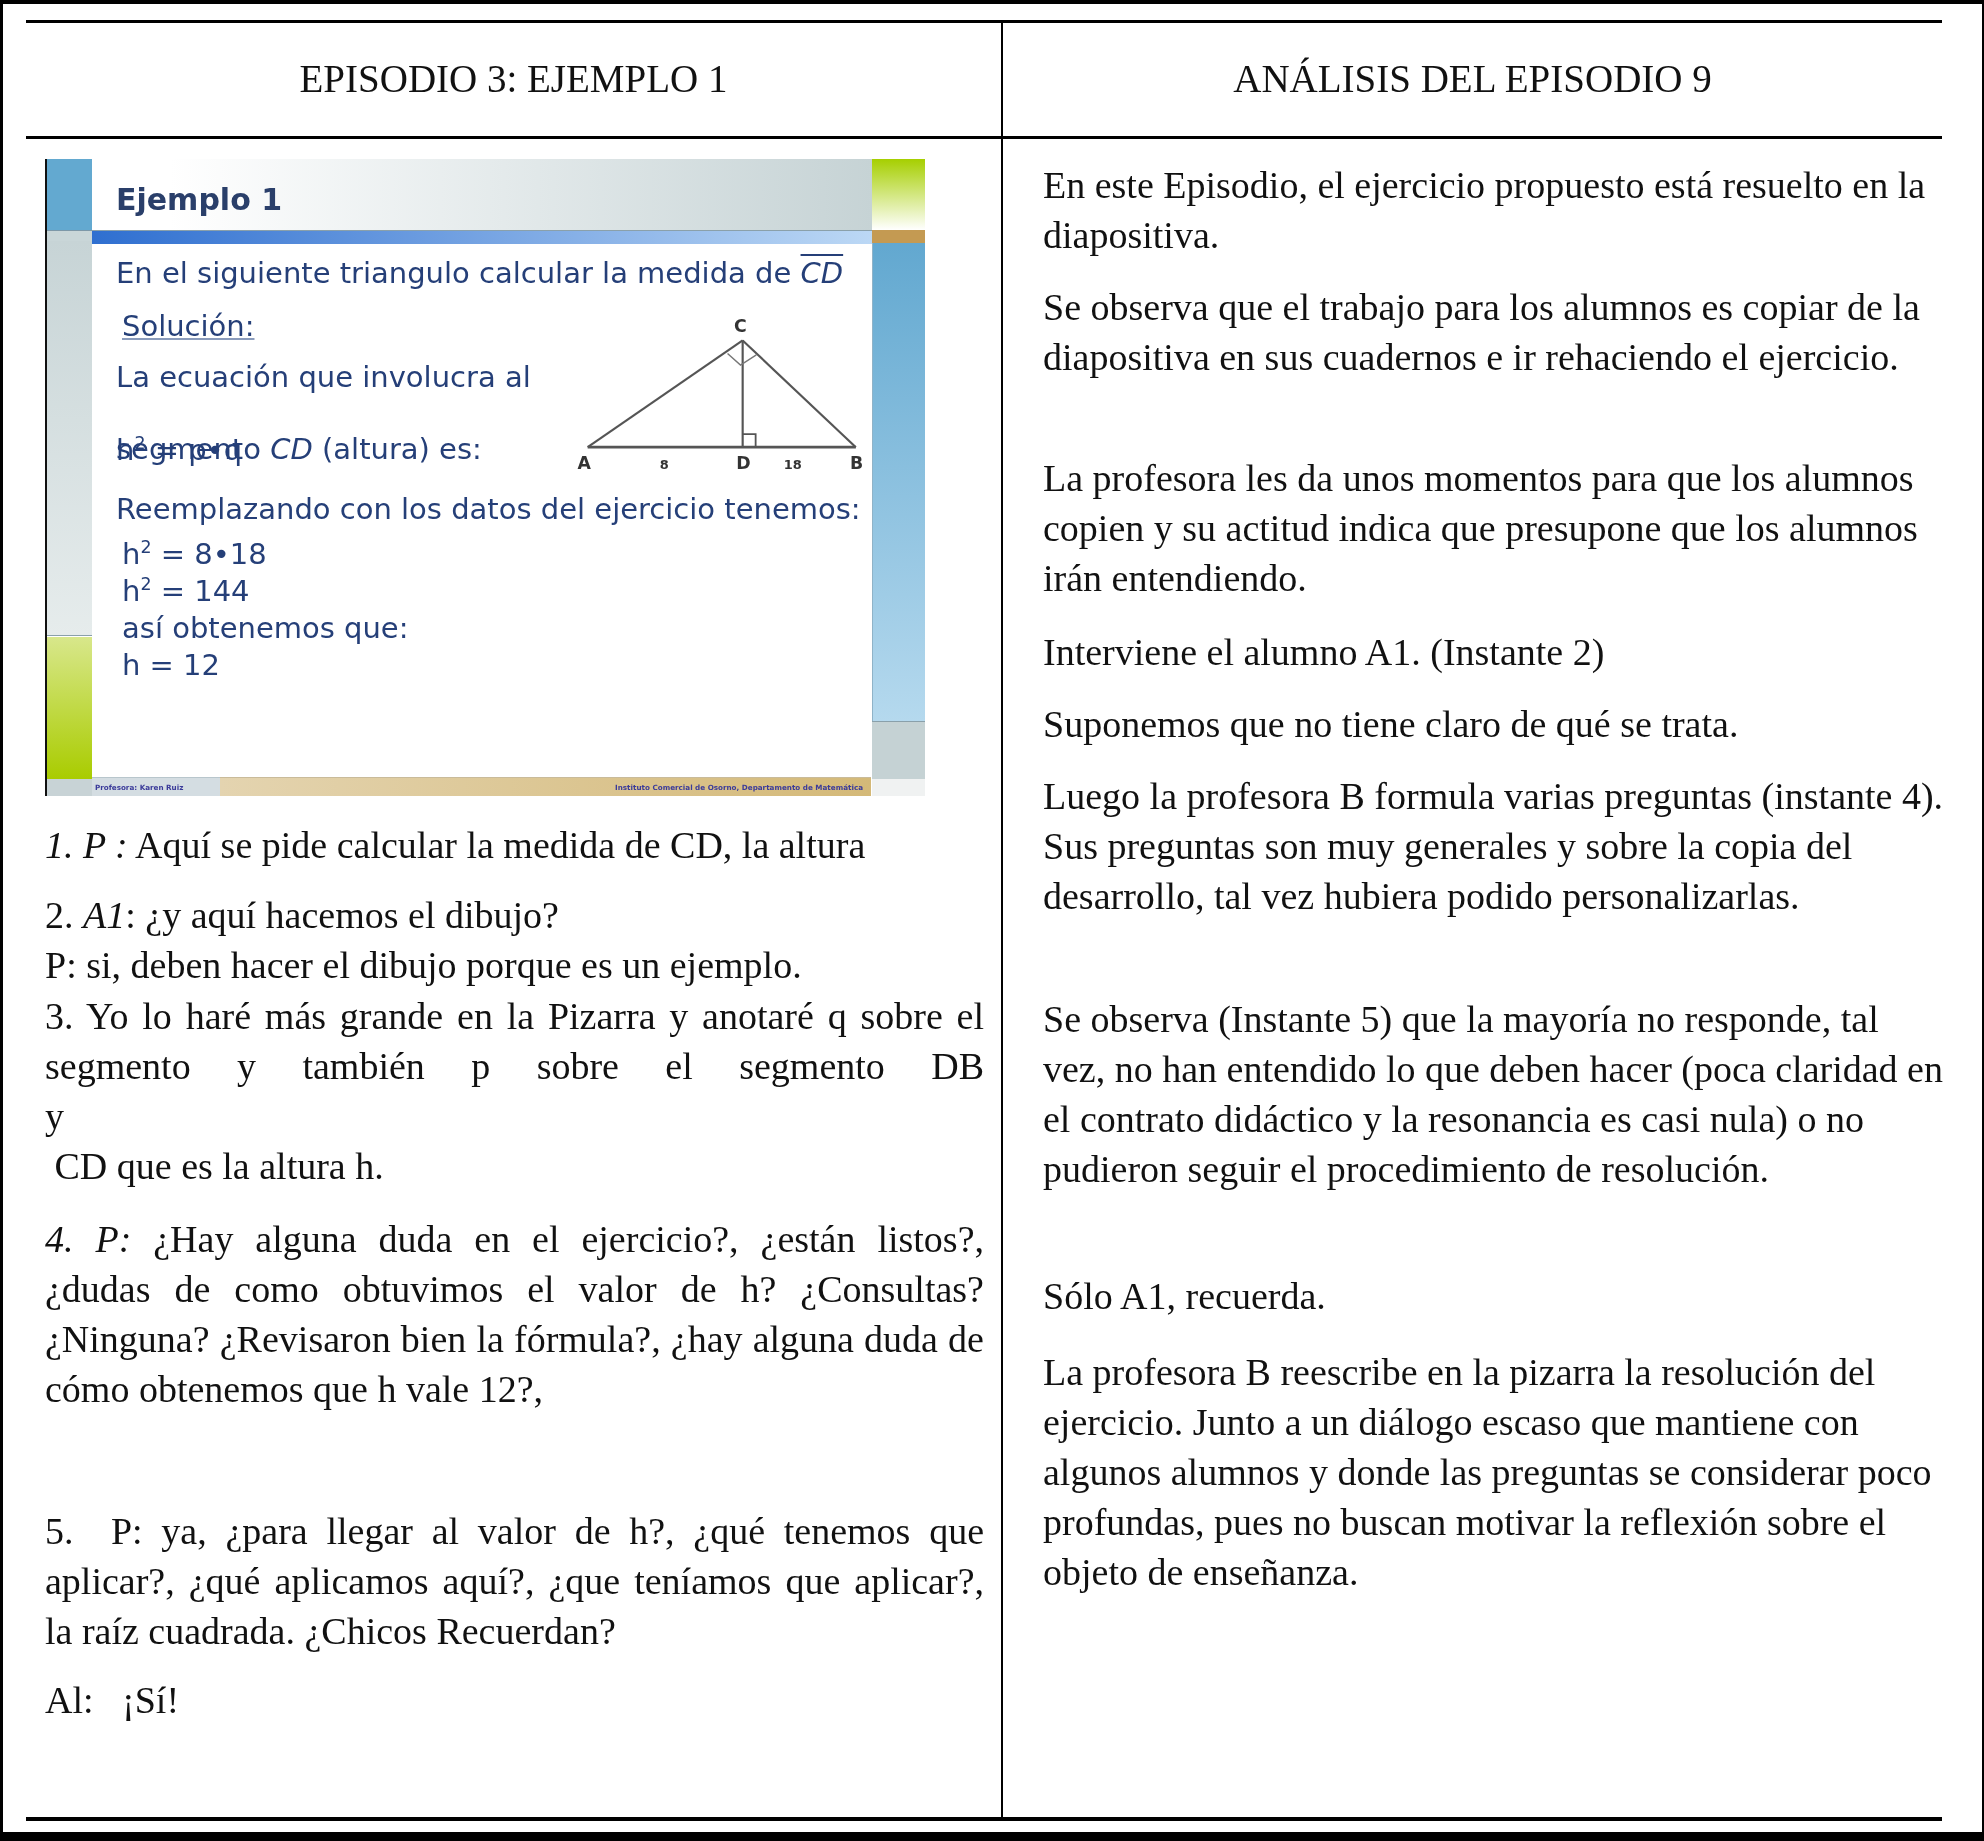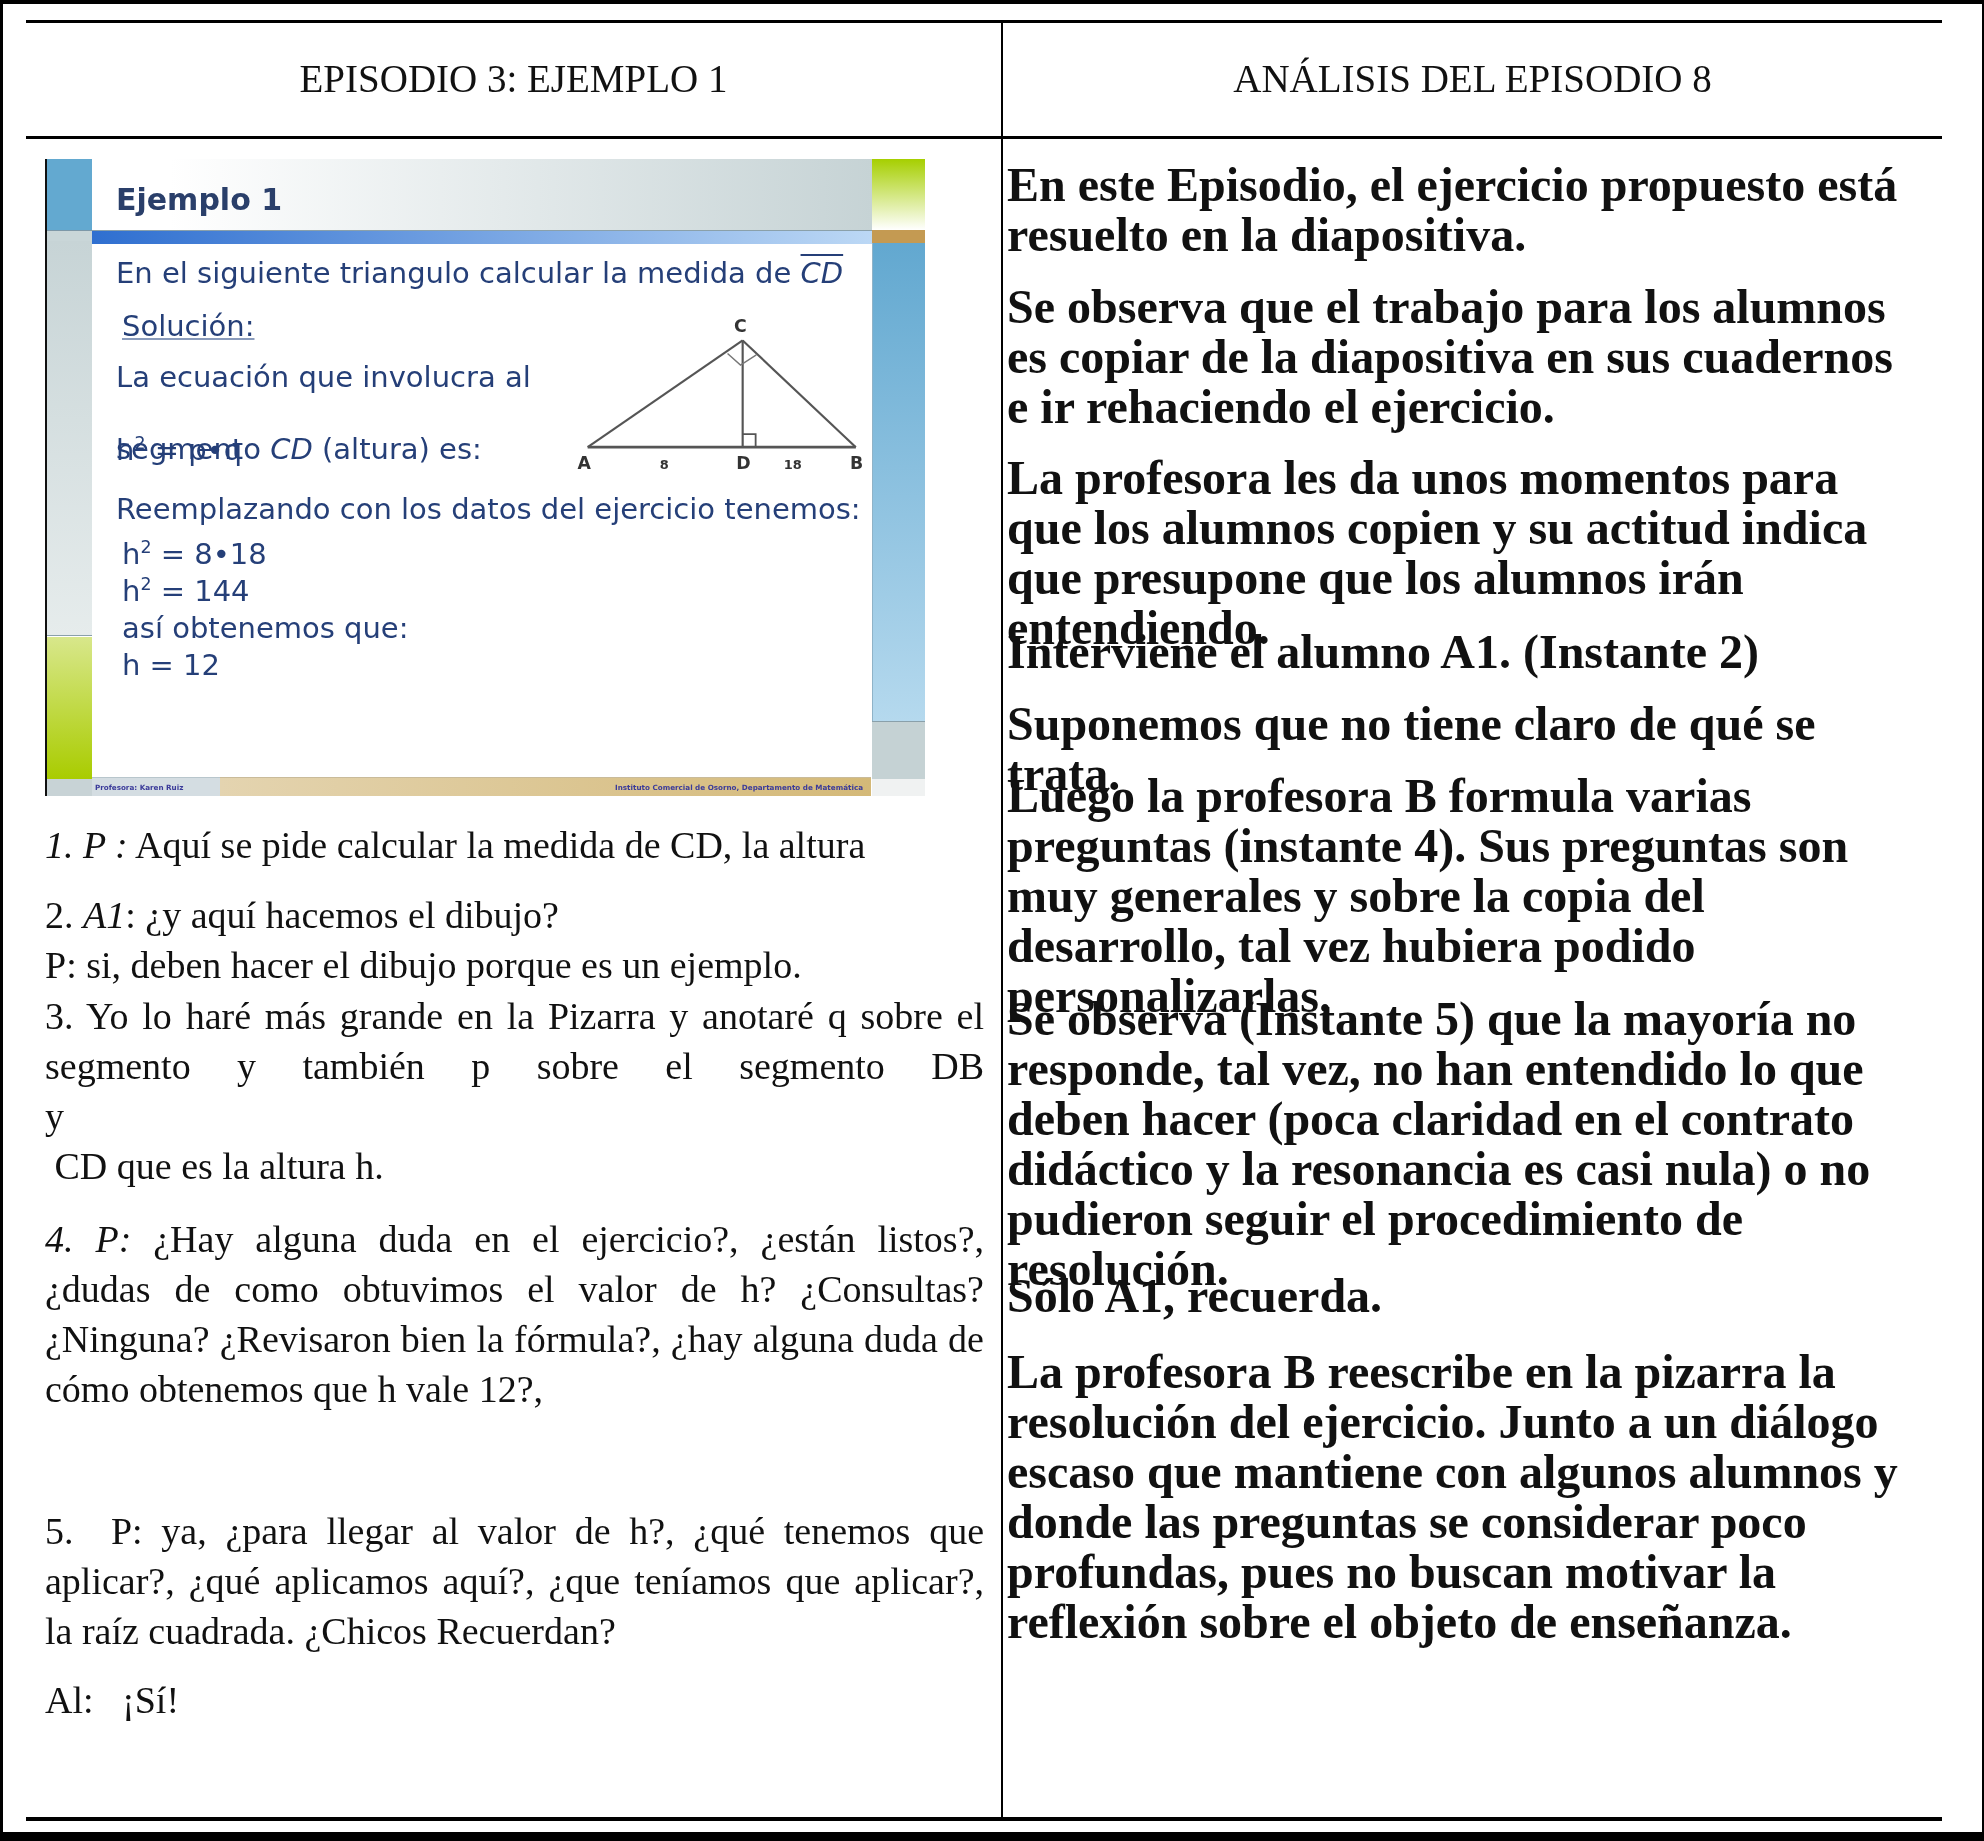--- a/index.html
+++ b/index.html
@@ -52,33 +52,33 @@
   .overline { text-decoration: overline; font-style: italic; }
   .ital { font-style: italic; }
   sup { font-size: 0.6em; }
   .tri { position: absolute; left: 520px; top: 144px; width: 347px; height: 173px; }
   .tri text { font-family: "DejaVu Sans", sans-serif; font-size: 24px; fill: #333; font-weight: bold;}
 
   
   .ltext { position: absolute; left: 45px; width: 939px; font-size: 38px; line-height: 50px; }
   .ltext p { margin: 0; }
   .ltext .just { text-align: justify; text-align-last: left; }
-  .rtext { position: absolute; left: 1007px; width: 904px; font-size: 48px; line-height: 50px; font-weight: bold; }
+  .rtext { position: absolute; left: 1043px; width: 904px; font-size: 38px; line-height: 50px; }
 </style>
 </head>
 <body>
 
 <div class="frame"></div>
 <div class="rule top"></div>
 <div class="rule mid"></div>
 <div class="rule bot"></div>
 <div class="vline"></div>
 
 <div class="head left">EPISODIO 3: EJEMPLO 1</div>
-<div class="head right">ANÁLISIS DEL EPISODIO 8</div>
+<div class="head right">ANÁLISIS DEL EPISODIO 9</div>
 
 <div class="slide">
   <div class="s-left-top"></div>
   <div class="s-left-strip"></div>
   <div class="s-left-mid"></div>
   <div class="s-left-green"></div>
   <div class="s-left-foot"></div>
   <div class="s-title-bar"></div>
   <div class="s-blue-bar"></div>
   <div class="s-right-top"></div>

